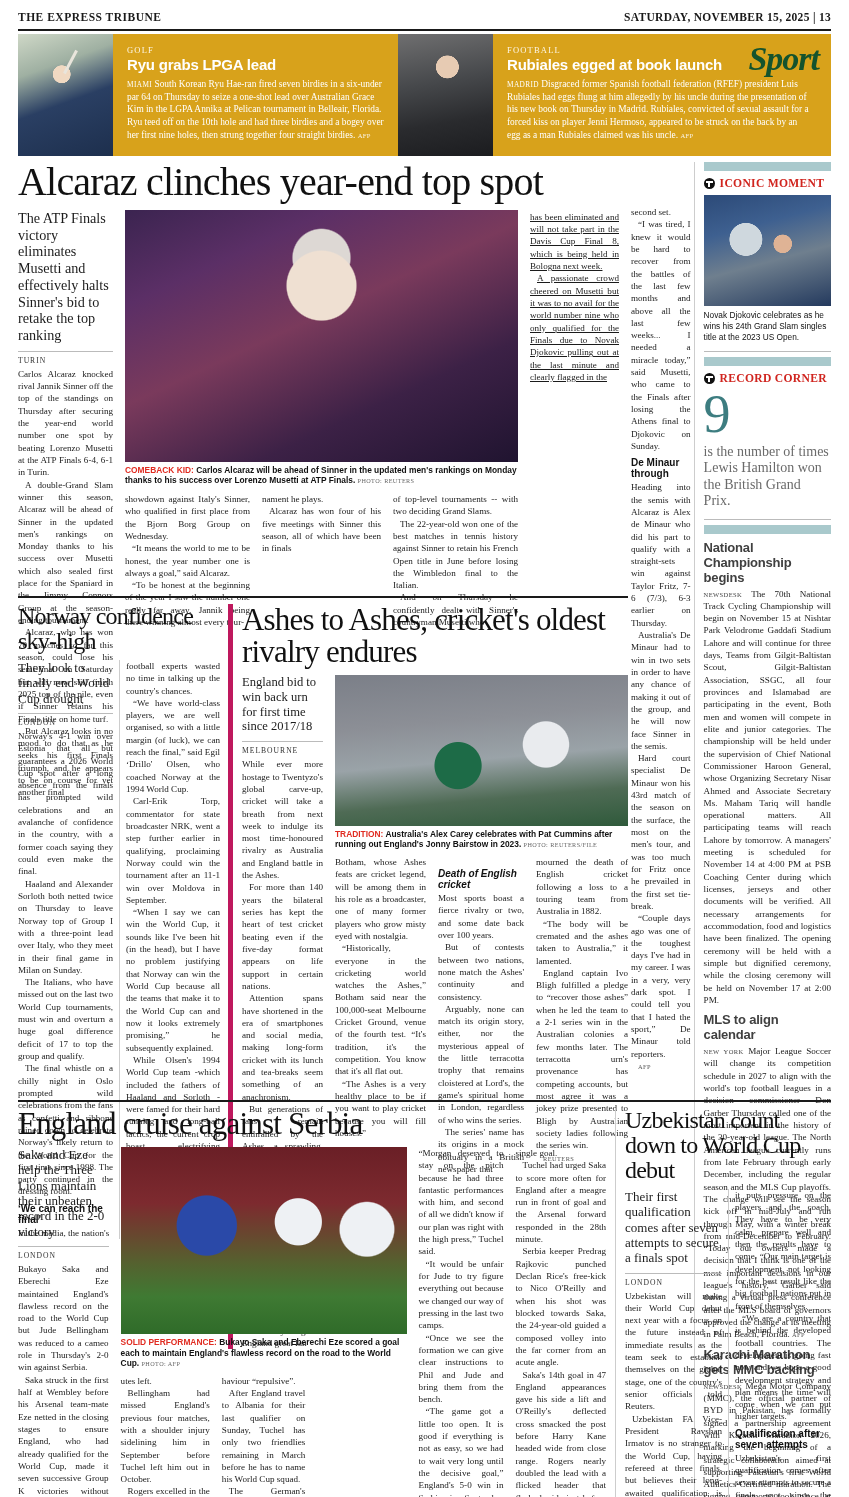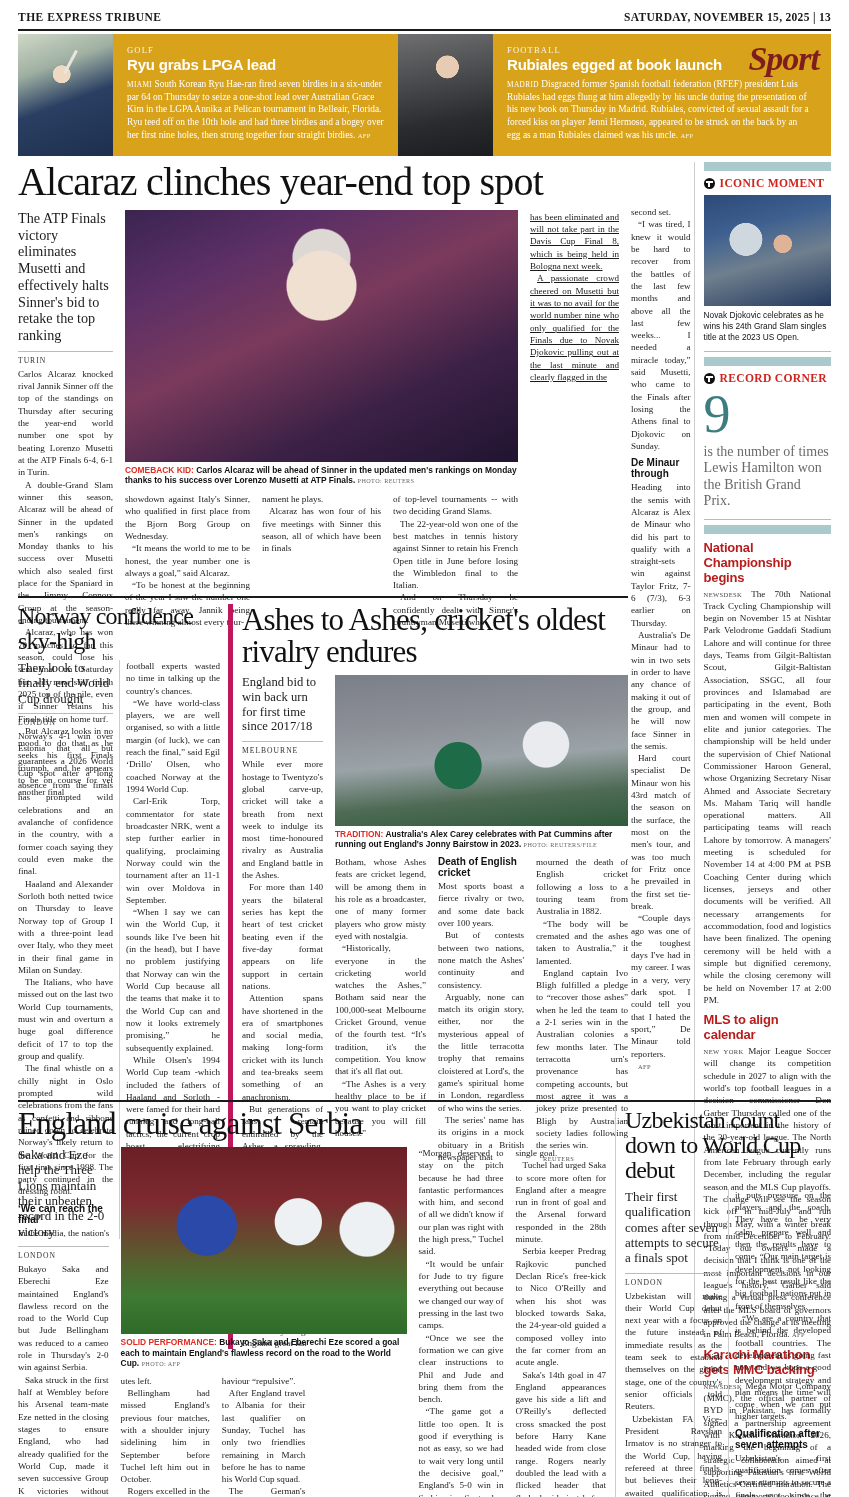--- a/index.html
+++ b/index.html
@@ -36,21 +36,21 @@
   .tb-kicker { font-size:8.5px; letter-spacing:1.2px; text-transform:uppercase;
                color:#fdf6e6; font-family:"Liberation Serif",serif; margin-bottom:2px;}
   .tb-head { font-family:"Liberation Sans",sans-serif; font-weight:bold; font-size:15px;
              color:#ffffff; line-height:1.08; margin-bottom:5px; letter-spacing:-.2px;}
   .tb-body { font-size:9.4px; line-height:1.34; color:#ffffff;
              font-family:"Liberation Serif",serif; }
   .tb-body .dl { font-size:7.3px; letter-spacing:.4px; text-transform:uppercase; }
   .tb-body .cr { font-size:6.6px; letter-spacing:.3px; text-transform:uppercase; opacity:.9;}
   .sport-logo { position:absolute; right:12px; top:6px;
                 font-family:"Liberation Serif",serif; font-weight:bold; font-style:italic;
-                font-size:34px; color:#7f1d1d; letter-spacing:-1px; }
+                font-size:34px; color:#14532d; letter-spacing:-1px; }
 
   
   h1.hl { font-family:"Liberation Serif",serif; font-weight:normal; color:#111;
           letter-spacing:-.8px; margin:0; }
   .hl-xl { font-size:40px; line-height:1.02; }
   .hl-lg { font-size:31px; line-height:1.03; }
   .hl-md { font-size:24px; line-height:1.04; }
   .standfirst { font-family:"Liberation Serif",serif; font-size:14.2px; line-height:1.18;
                 color:#1c1c1c; }
   .dateline { font-size:7.6px; letter-spacing:1px; text-transform:uppercase; color:#333;
@@ -101,21 +101,21 @@
                   background:#fff;}
   .tlogo::after{ content:""; position:absolute; left:4.7px; top:3px; width:1.6px; height:5.5px;
                  background:#fff;}
   .sb-caption { font-family:"Liberation Sans",sans-serif; font-size:8.3px; line-height:1.3;
                 color:#111; padding-top:4px; }
   .bignum { font-family:"Liberation Serif",serif; font-size:54px; line-height:.92;
             color:#3d7d80; }
   .recordtext { font-family:"Liberation Serif",serif; font-size:14px; line-height:1.17;
                 color:#6a6a6a; }
   .sb-head { font-family:"Liberation Sans",sans-serif; font-weight:bold; font-size:13px;
-             color:#b91c1c; margin:6px 0 3px 0; letter-spacing:-.2px;}
+             color:#404040; margin:6px 0 3px 0; letter-spacing:-.2px;}
   .newsdesk { font-size:6.5px; letter-spacing:.4px; text-transform:uppercase; color:#444; }
 </style>
 </head>
 <body>
 
 <div class="page">
 
   <div class="masthead">
     <div class="mast-left">THE EXPRESS TRIBUNE</div>
     <div class="mast-right">SATURDAY, NOVEMBER 15, 2025 | 13</div>
@@ -313,21 +313,21 @@
               <span>Australia's Alex Carey celebrates with Pat Cummins after running out England's Jonny Bairstow in 2023.</span>
               <span class="ph">PHOTO: REUTERS/FILE</span>
             </div>
             <div style="display:flex; margin-top:6px;">
               <div style="width:99px; padding-right:6px;" class="bodytext">
                 <p class="first">Botham, whose Ashes feats are cricket legend, will be among them in his role as a broadcaster, one of many former players who grow misty eyed with nostalgia.</p>
                 <p>“Historically, everyone in the cricketing world watches the Ashes,” Botham said near the 100,000-seat Melbourne Cricket Ground, venue of the fourth test. “It's tradition, it's the competition. You know that it's all flat out.</p>
                 <p>“The Ashes is a very healthy place to be if you want to play cricket because you will fill houses.”</p>
               </div>
               <div style="width:100px; padding:0 6px;">
-                <div class="subhead" style="margin-top:0;">Death of English cricket</div>
+                <div class="subhead" style="margin-top:12px;font-style:italic;">Death of English cricket</div>
                 <div class="bodytext">
                   <p class="first">Most sports boast a fierce rivalry or two, and some date back over 100 years.</p>
                   <p>But of contests between two nations, none match the Ashes' continuity and consistency.</p>
                   <p>Arguably, none can match its origin story, either, nor the mysterious appeal of the little terracotta trophy that remains cloistered at Lord's, the game's spiritual home in London, regardless of who wins the series.</p>
                   <p>The series' name has its origins in a mock obituary in a British newspaper that</p>
                 </div>
               </div>
               <div style="width:100px; padding-left:6px;" class="bodytext">
                 <p class="first">mourned the death of English cricket following a loss to a touring team from Australia in 1882.</p>
                 <p>“The body will be cremated and the ashes taken to Australia,” it lamented.</p>

